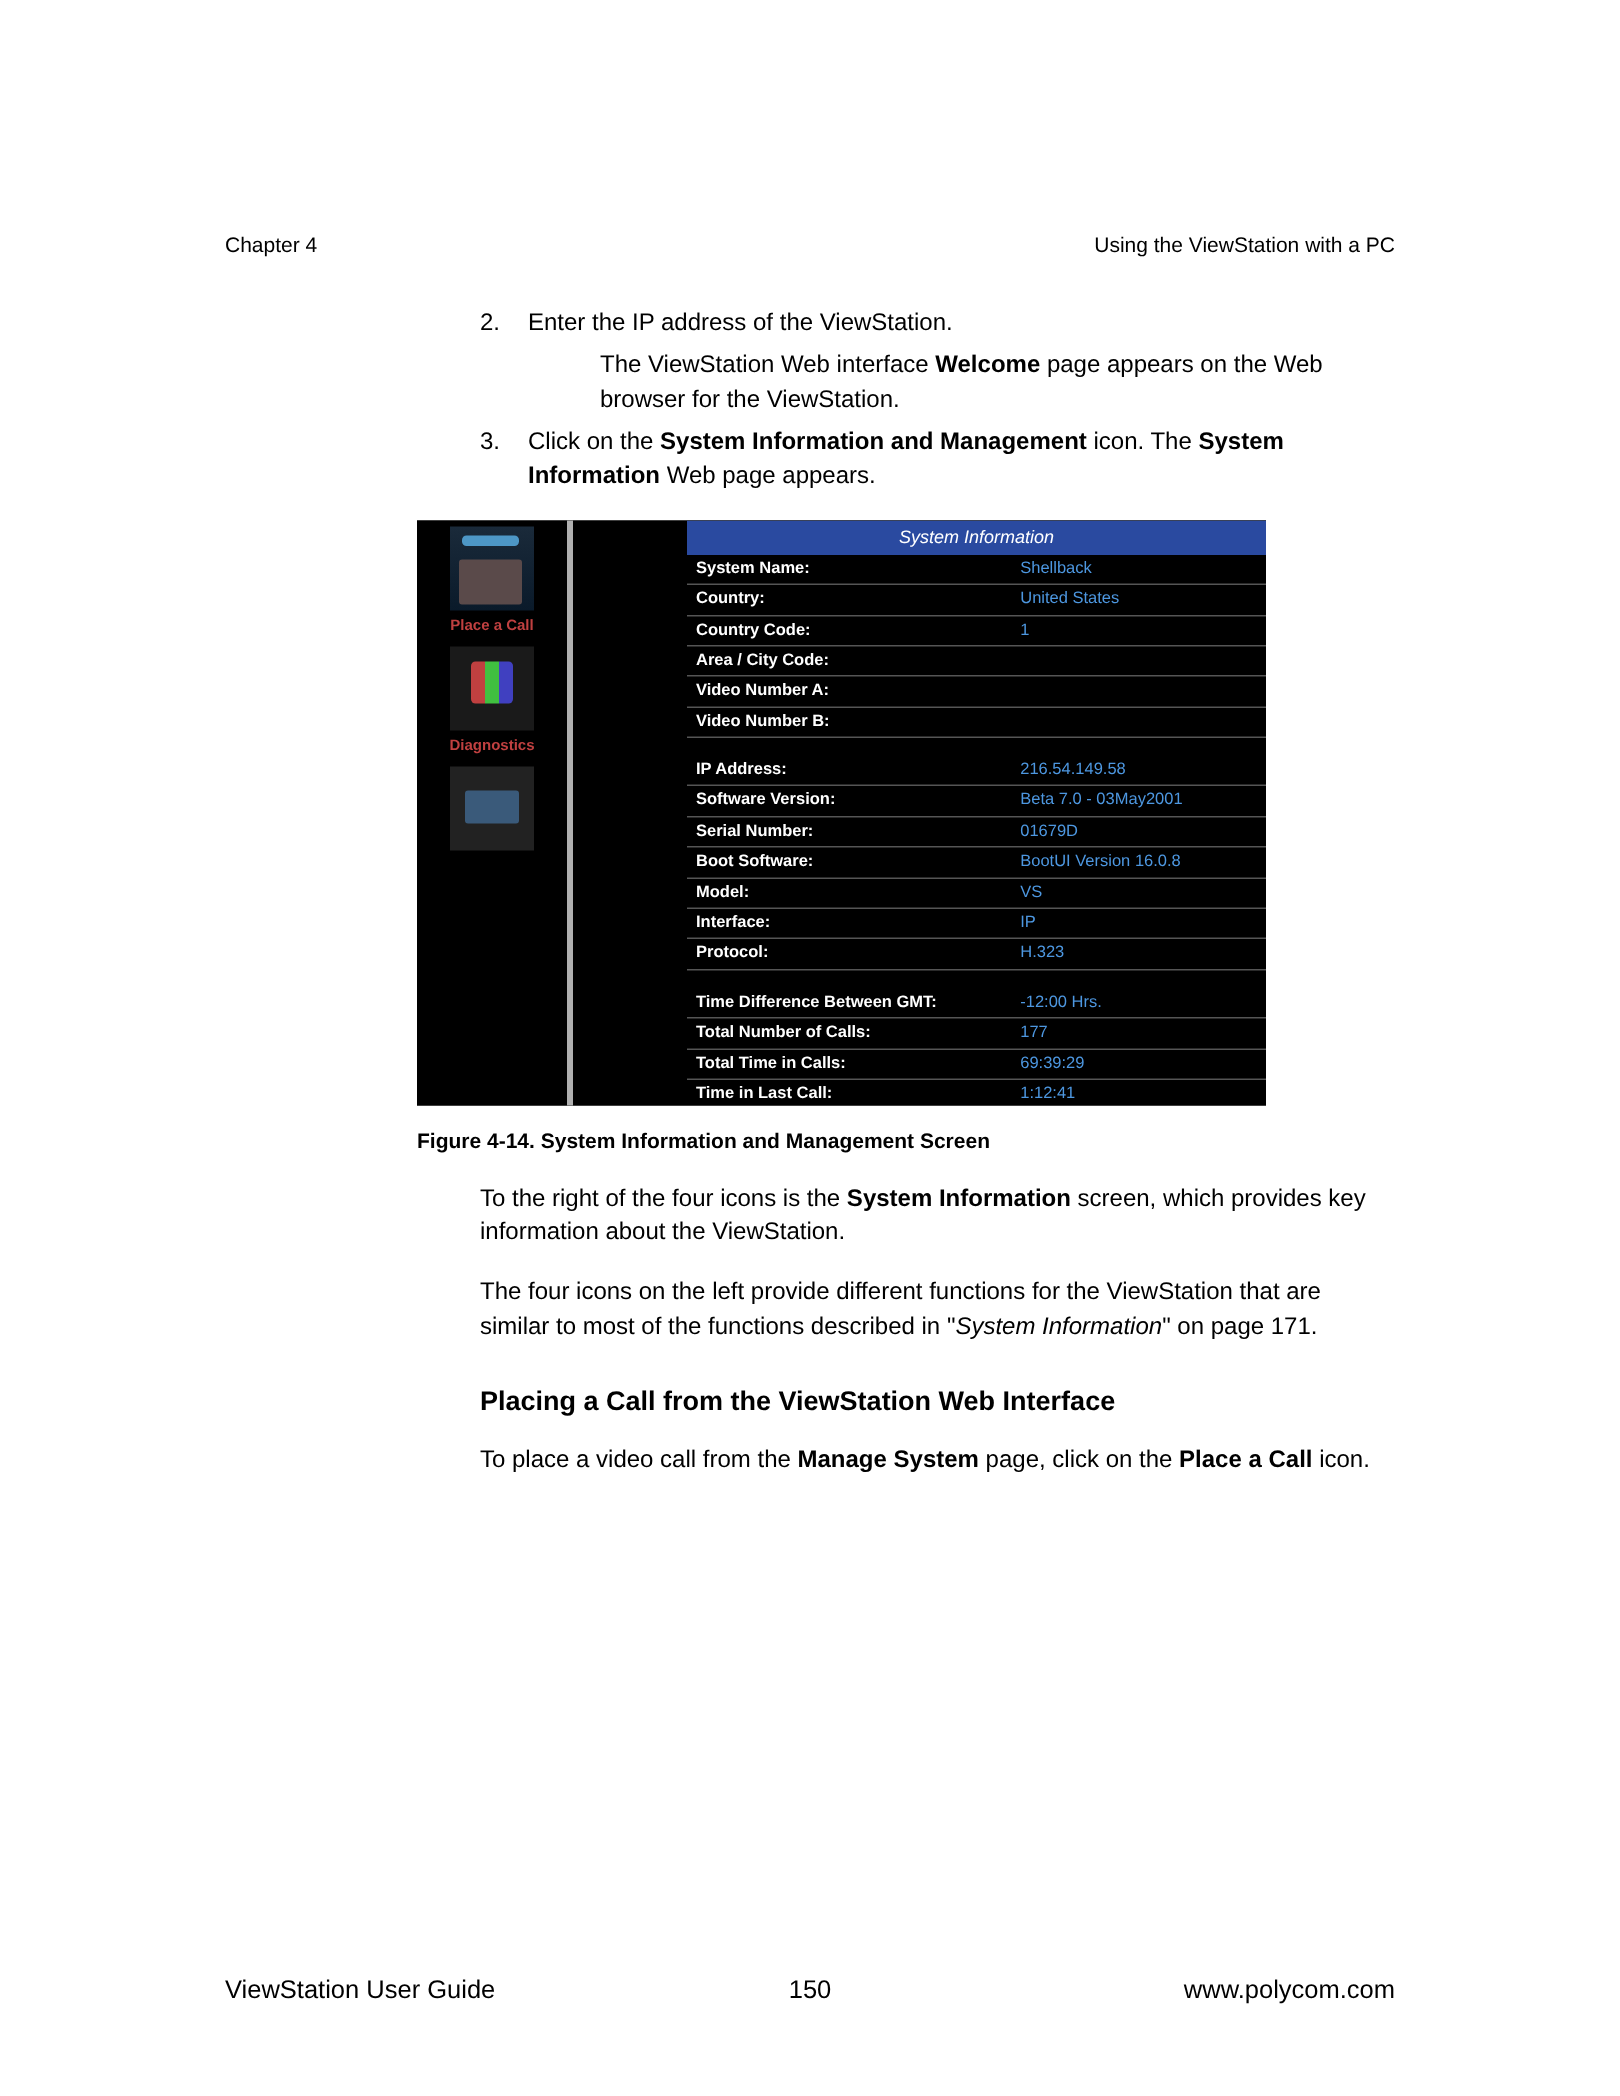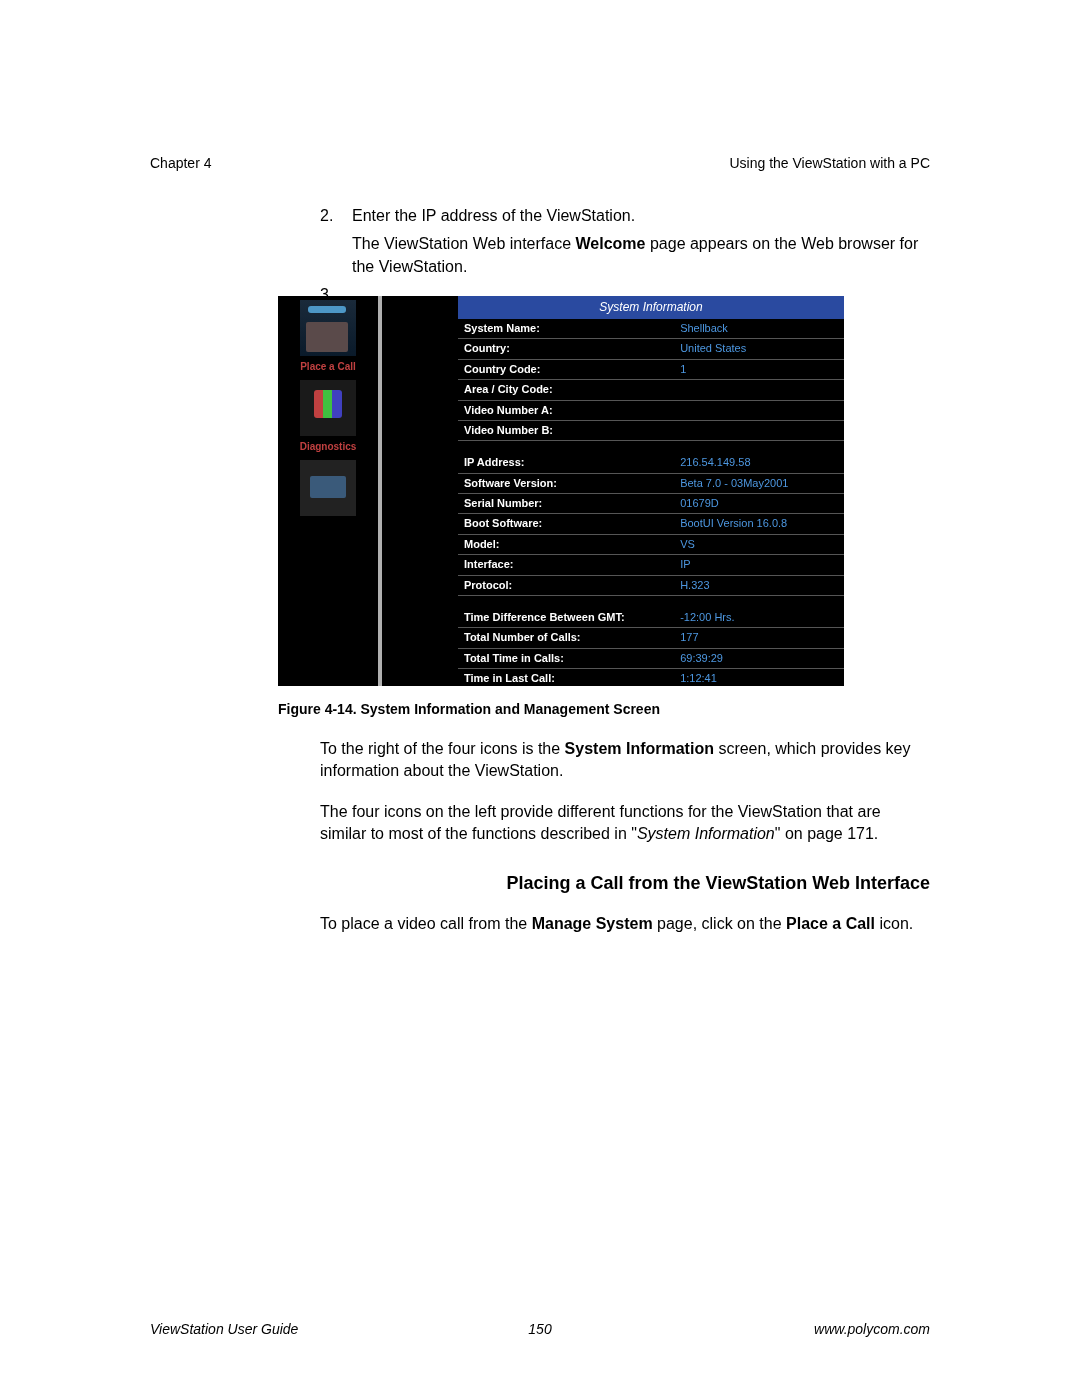--- a/index.html
+++ b/index.html
@@ -42,20 +42,21 @@
     margin-bottom: 6px;
     position: relative;
     padding-left: 32px;
   }
   ol.steps li .num {
     position: absolute;
     left: 0;
   }
   .para {
     margin-top: 6px;
+    margin-left: 48px;
   }
   .screenshot-container {
     margin: 18px 0 0 -42px;
     background: #000;
     width: 566px;
     height: 390px;
     display: flex;
     font-family: Arial, sans-serif;
   }
   .ss-sidebar {
@@ -186,31 +187,29 @@
   }
   .post-fig {
     margin-top: 4px;
   }
   .post-fig p { margin: 0 0 18px 0; }
   .subhead {
     font-weight: bold;
     font-size: 18px;
     margin: 26px 0 14px 0;
     font-family: Arial, sans-serif;
-    text-align: right;
   }
   .footer {
     position: absolute;
     bottom: 60px;
     left: 150px;
     right: 150px;
     display: flex;
     justify-content: space-between;
-    font-style: italic;
-    font-size: 14px;
+    font-size: 17px;
   }
   .footer .center {
     position: absolute;
     left: 0; right: 0;
     text-align: center;
   }
 </style>
 </head>
 <body>
 
@@ -225,20 +224,23 @@
     <ol class="steps">
       <li>
         <span class="num">2.</span>
         <span>Enter the IP address of the ViewStation.</span>
         <div class="para">
           <span>The ViewStation Web interface </span><b>Welcome</b><span> page appears on the Web browser for the ViewStation.</span>
         </div>
       </li>
       <li>
         <span class="num">3.</span>
+        <span>
+          <span>Click on the </span><b>System Information and Management</b><span> icon. The </span><b>System Information</b><span> Web page appears.</span>
+        </span>
       </li>
     </ol>
 
     <div class="screenshot-container">
       <div class="ss-sidebar">
         <div class="ss-nav-item">
           <div class="ss-icon phone"></div>
           <div class="ss-nav-label">Place a Call</div>
         </div>
         <div class="ss-nav-item">

